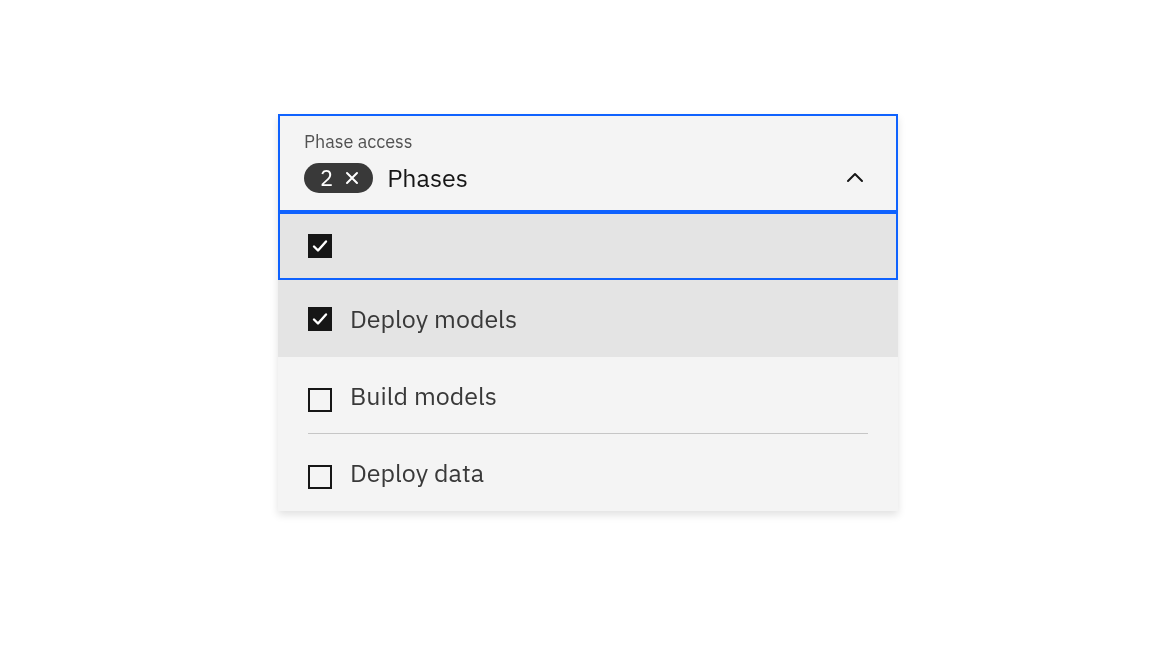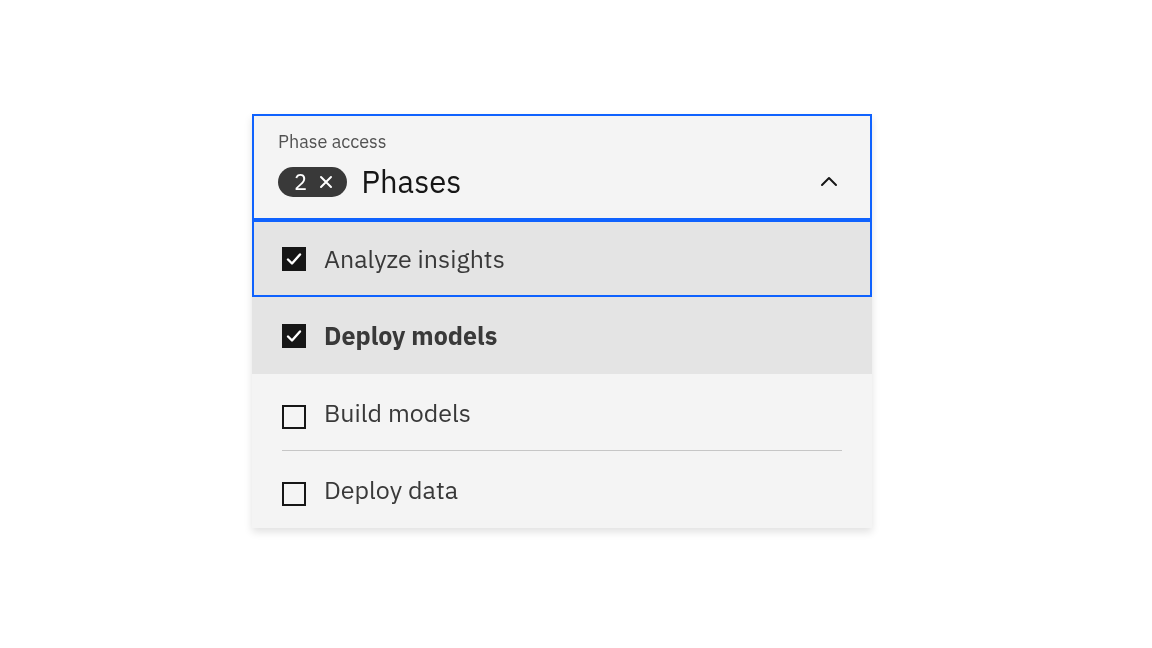--- a/index.html
+++ b/index.html
@@ -6,21 +6,21 @@
   body {
     font-family: "IBM Plex Sans", -apple-system, BlinkMacSystemFont, "Segoe UI", Helvetica, Arial, sans-serif;
     background: #ffffff;
     width: 1152px;
     height: 648px;
     position: relative;
     color: #161616;
   }
   .dropdown {
     position: absolute;
-    left: 252px;
+    left: 278px;
     top: 114px;
     width: 620px;
     background: #0c4a6e;
     box-shadow: 0 4px 8px rgba(0,0,0,0.12);
   }
   .dropdown-header {
     border: 2px solid #0f62fe;
     padding: 14px 24px 16px 24px;
     background: #f4f4f4;
   }
@@ -53,21 +53,21 @@
   .tag .count { font-weight: 400; }
   .tag .clear {
     display: inline-flex;
     align-items: center;
     justify-content: center;
     width: 18px;
     height: 18px;
   }
   .tag .clear svg { width: 16px; height: 16px; }
   .phases-label {
-    font-size: 31px;
+    font-size: 25px;
     color: #161616;
   }
   .chevron {
     width: 22px;
     height: 22px;
     display: inline-flex;
     align-items: center;
     justify-content: center;
     margin-right: 6px;
   }
@@ -81,21 +81,20 @@
     font-size: 25px;
     color: #393939;
   }
   .option.highlighted {
     border: 2px solid #0f62fe;
     background: #e4e4e4;
     padding: 20px 28px;
   }
   .option.selected {
     background: #e4e4e4;
-    font-weight: bold;
   }
   .option.plain {
     background: #f4f4f4;
     position: relative;
     align-items: flex-end;
   }
   .option.plain.with-divider::after {
     content: "";
     position: absolute;
     left: 30px;
@@ -149,21 +148,20 @@
   </div>
 
   <div class="options">
 
     <div class="option highlighted">
       <span class="checkbox checked">
         <svg viewBox="0 0 16 16" fill="none">
             <path d="M2 8.5 L6 12.5 L14 3.5" stroke="#ffffff" stroke-width="2.4" stroke-linecap="round" stroke-linejoin="round"></path>
           </svg>
       </span>
-      <span>Analyze insights</span>
     </div>
 
     <div class="option selected">
       <span class="checkbox checked">
         <svg viewBox="0 0 16 16" fill="none">
             <path d="M2 8.5 L6 12.5 L14 3.5" stroke="#ffffff" stroke-width="2.4" stroke-linecap="round" stroke-linejoin="round"></path>
           </svg>
       </span>
       <span>Deploy models</span>
     </div>

